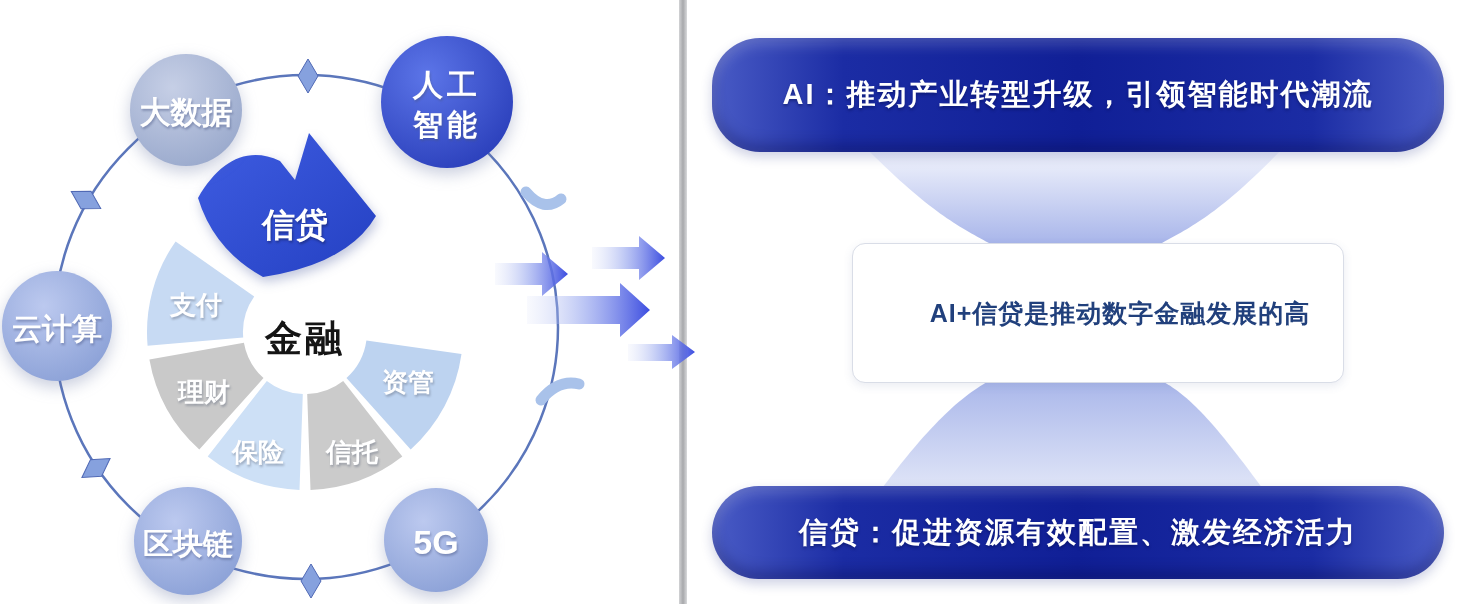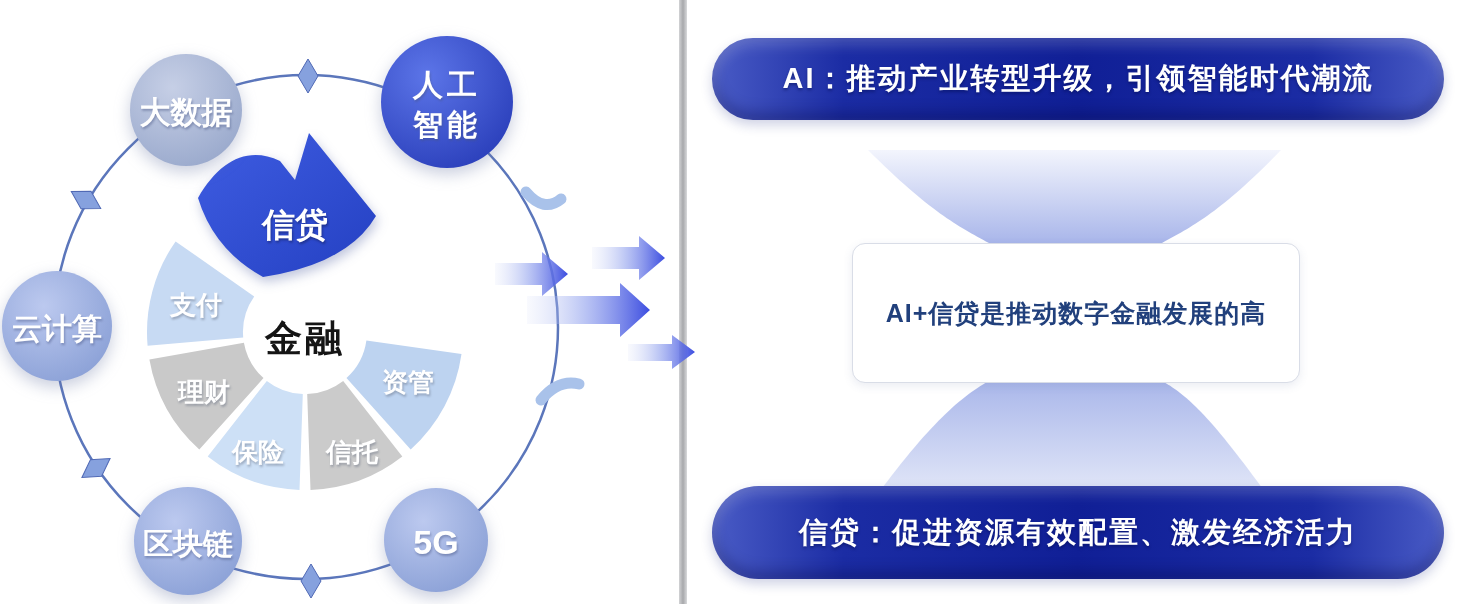--- a/index.html
+++ b/index.html
@@ -11,35 +11,35 @@
   .bubble{filter:drop-shadow(0 6px 8px rgba(100,115,160,.35));}
   .bubble-label{fill:#ffffff;font-weight:bold;text-anchor:middle;dominant-baseline:central;
     filter:drop-shadow(1px 2px 1px rgba(70,85,130,.45));}
   .slice-label{fill:#ffffff;font-weight:bold;font-size:26px;text-anchor:middle;dominant-baseline:central;
     filter:drop-shadow(1px 2px 1px rgba(90,100,120,.45));}
   .hub-label{fill:#151515;font-weight:900;font-size:37px;text-anchor:middle;dominant-baseline:central;letter-spacing:3px;}
   .wedge{filter:drop-shadow(2px 5px 6px rgba(40,60,140,.30));}
   .wedge-label{fill:#ffffff;font-weight:bold;font-size:33px;text-anchor:middle;dominant-baseline:central;
     filter:drop-shadow(1px 2px 1px rgba(20,30,90,.5));}
   .banner{
-    position:absolute;left:712px;width:732px;height:82px;border-radius:48px;
+    position:absolute;left:712px;width:732px;height:114px;border-radius:48px;
     background:linear-gradient(90deg,#4a5cc6 0%,#1b2ca4 18%,#101f96 50%,#1b2ca4 82%,#4a5cc6 100%);
     box-shadow:inset 0 7px 14px rgba(255,255,255,.20), inset 0 -8px 14px rgba(0,4,60,.30), 0 5px 12px rgba(30,45,130,.22);
     display:flex;align-items:center;justify-content:center;
     color:#ffffff;font-weight:bold;font-size:29px;letter-spacing:2px;
     text-shadow:0 2px 3px rgba(0,10,70,.45);
   }
   .banner.top{top:38px;}
   .banner.bottom{top:486px;height:93px;}
   .center-card{
     position:absolute;left:852px;top:243px;width:446px;height:138px;
     background:#ffffff;border:1px solid #d9dde7;border-radius:13px;
     box-shadow:0 3px 10px rgba(80,95,150,.12);
     display:flex;flex-direction:column;align-items:center;justify-content:center;
-    color:#21407c;font-weight:bold;font-size:25px;line-height:1.55;letter-spacing:1px;
+    color:#21407c;font-weight:bold;font-size:25px;line-height:1.55;letter-spacing:1px;padding-left:44px;
   }
 </style>
 </head>
 <body>
 
 <div class="stage">
 
   <svg width="1458" height="604" viewBox="0 0 1458 604">
     <defs>
       <linearGradient id="gradArrow" x1="0" y1="0" x2="1" y2="0">

